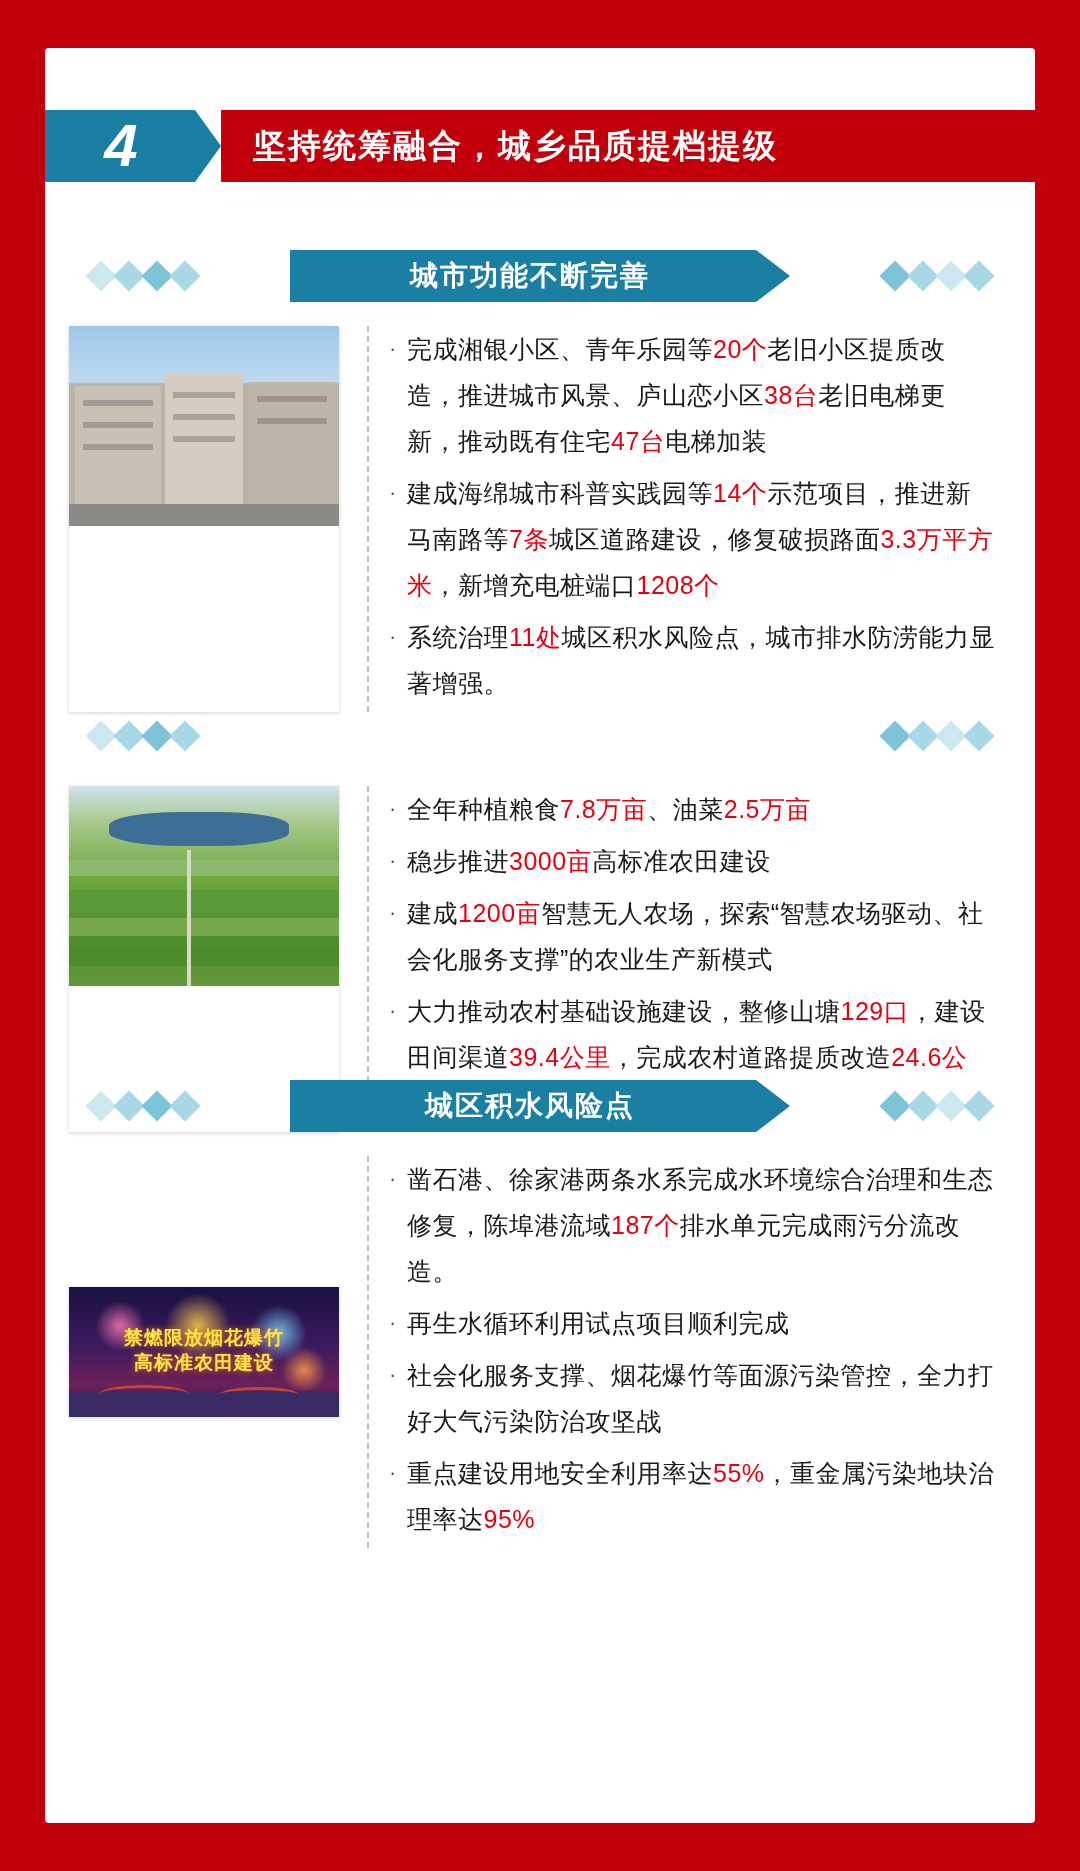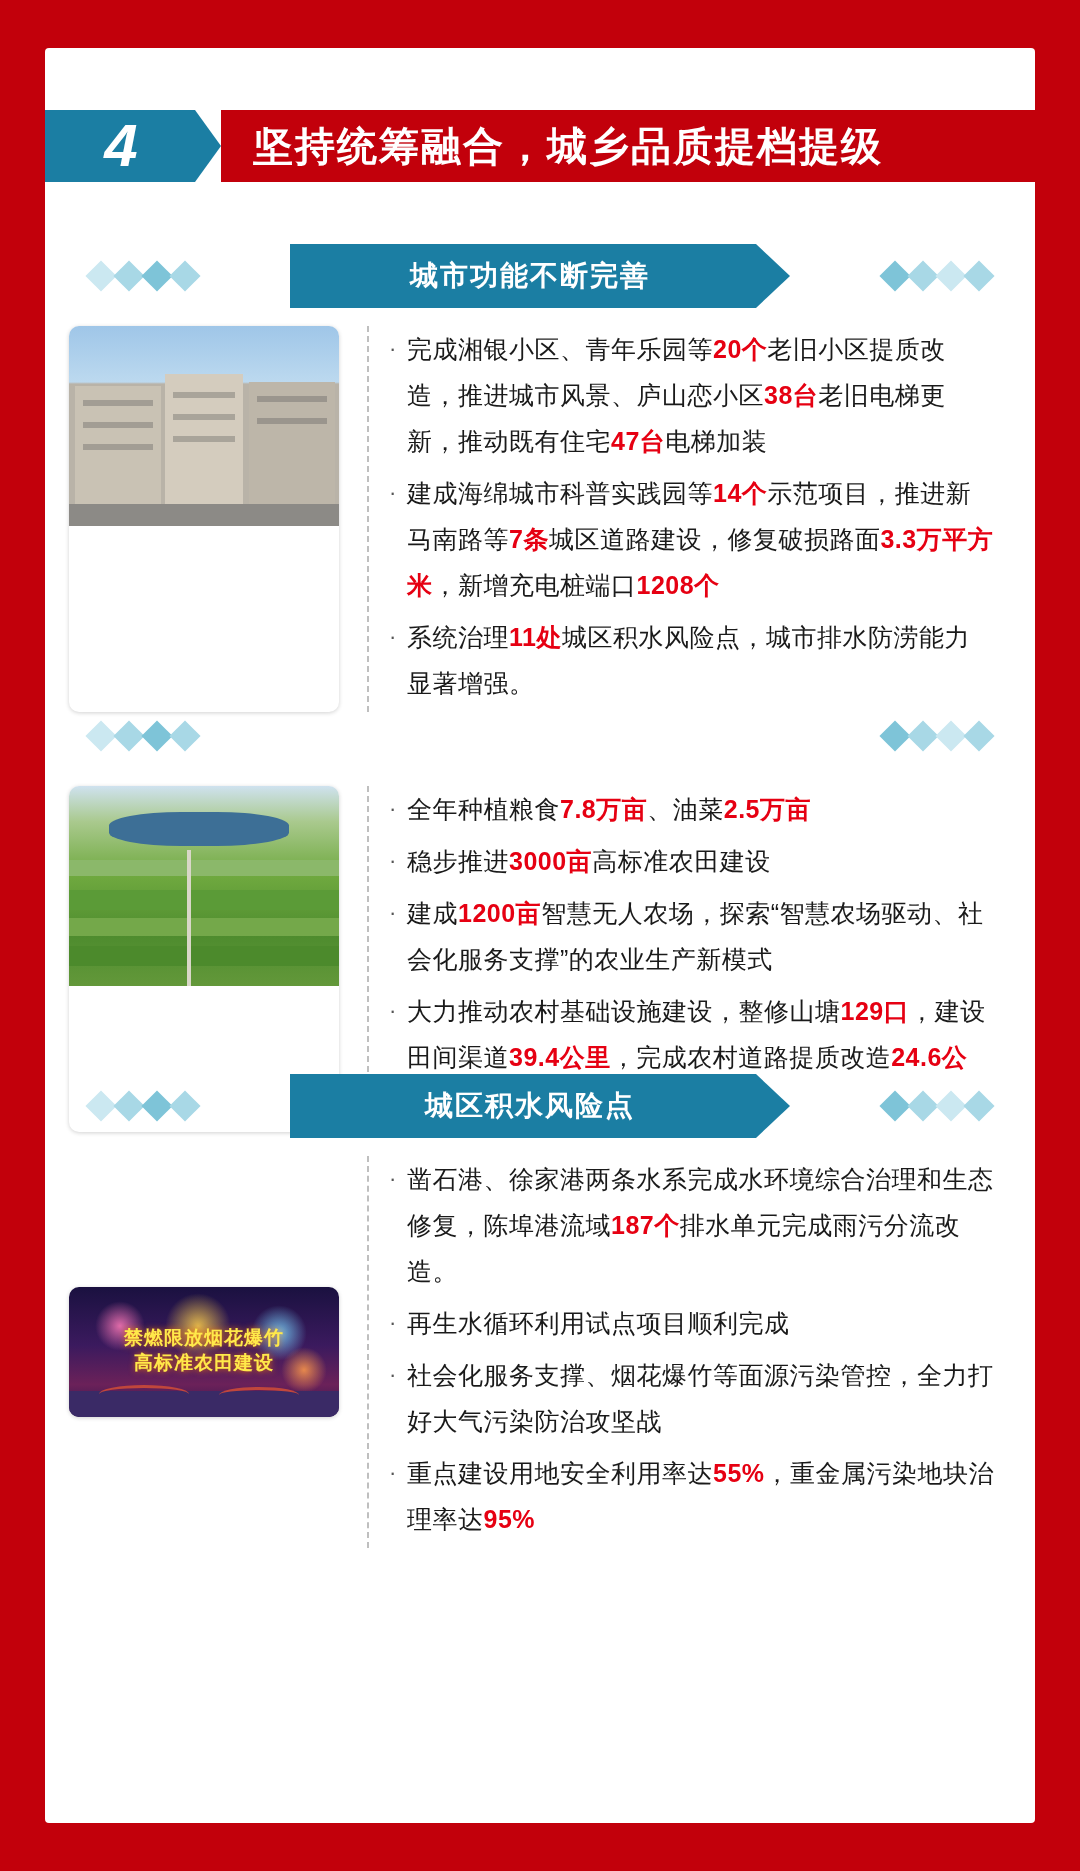--- a/index.html
+++ b/index.html
@@ -59,21 +59,21 @@
   }
   .header-title-box {
     flex: 1;
     background: #c2000b;
     display: flex;
     align-items: center;
     padding-left: 32px;
   }
   .header-title {
     color: #ffffff;
-    font-size: 40px;
+    font-size: 33px;
     font-weight: bold;
     letter-spacing: 2px;
   }
 
   
   .section-banner {
     position: relative;
     height: 56px;
     display: flex;
     align-items: center;
@@ -90,21 +90,21 @@
   .diamonds.right { right: 0px; }
   .dmd {
     width: 22px; height: 22px;
     transform: rotate(45deg);
   }
   .dmd.c1 { background: #7ec4d8; }
   .dmd.c2 { background: #a8d8e6; }
   .dmd.c3 { background: #cbe8f1; }
   .banner-plate {
     position: relative;
-    height: 64px;
+    height: 52px;
     min-width: 500px;
     display: flex;
     align-items: center;
     justify-content: center;
     padding: 0 70px 0 50px;
     color: #fff;
     font-size: 28px;
     font-weight: bold;
     letter-spacing: 2px;
     clip-path: polygon(0 0, calc(100% - 34px) 0, 100% 50%, calc(100% - 34px) 100%, 0 100%);
@@ -115,21 +115,21 @@
   
   .block { position: absolute; left: 0; width: 990px; }
   .block-body {
     display: flex;
     padding: 0 40px 0 24px;
     margin-top: 22px;
   }
   .thumb {
     flex: 0 0 auto;
     width: 270px;
-    border-radius: 10px;
+    border-radius: 0;
     overflow: hidden;
     position: relative;
     box-shadow: 0 1px 4px rgba(0,0,0,.18);
   }
   .bullets {
     flex: 1;
     margin-left: 28px;
     border-left: 2px dashed #bfbfbf;
     padding-left: 20px;
   }
@@ -145,21 +145,21 @@
     line-height: 46px;
     text-align: left;
   }
   .bullet .txt {
     flex: 1;
     font-size: 25px;
     line-height: 46px;
     color: #1a1a1a;
     letter-spacing: .5px;
   }
-  .hl { color: #e60012; font-weight: bold; margin-top: 48px; }
+  .hl { color: #e60012; font-weight: normal; margin-top: 48px; }
 
   
   .photo { width: 100%; display: block; }
   .photo-buildings { height: 200px; background:
      linear-gradient(180deg,#9fc6e8 0%, #bcd9ef 28%, #b9b3a8 29%, #b9b3a8 100%); position: relative; }
   .photo-farm { height: 200px; background:
      linear-gradient(180deg,#cfe2ef 0%, #a9c98d 18%, #6fa93f 45%, #4e8c2e 75%, #63983a 100%); position: relative;}
   .photo-fire { height: 130px; background:
      linear-gradient(180deg,#1a1140 0%, #3b1a5e 45%, #6b2159 75%, #2b1650 100%); position: relative; }
   .fw-text {

